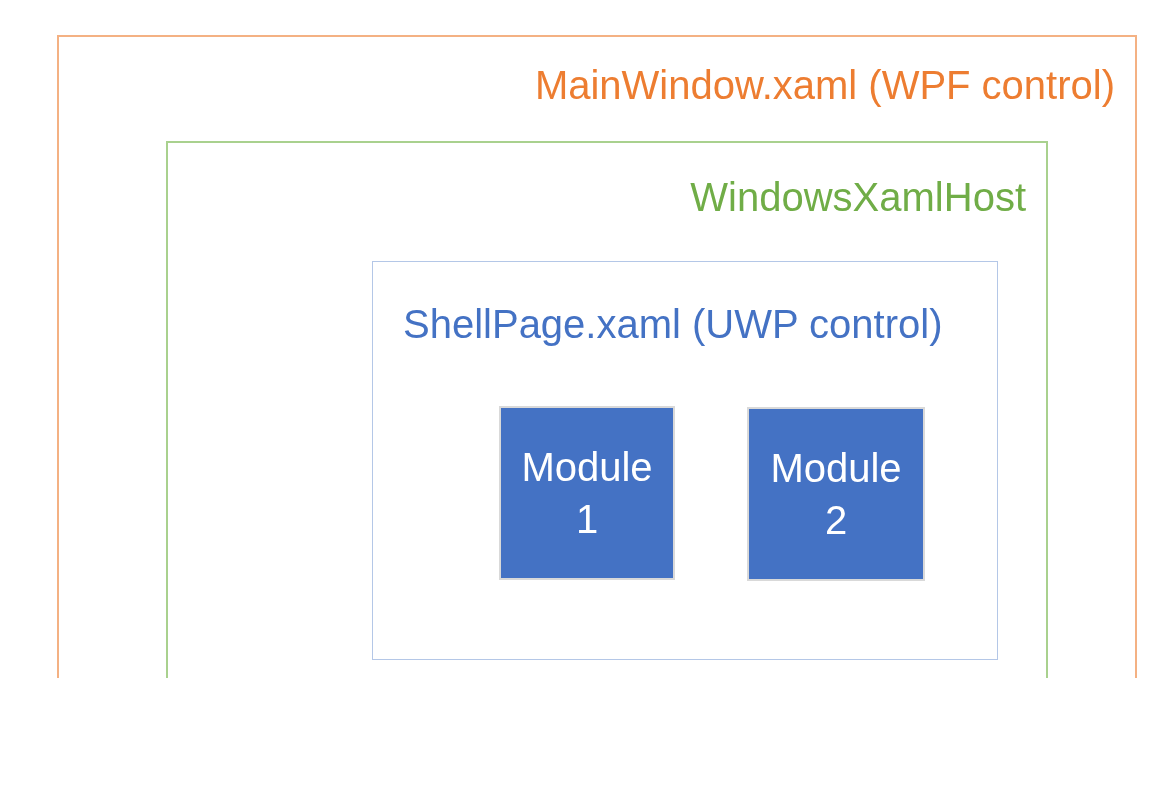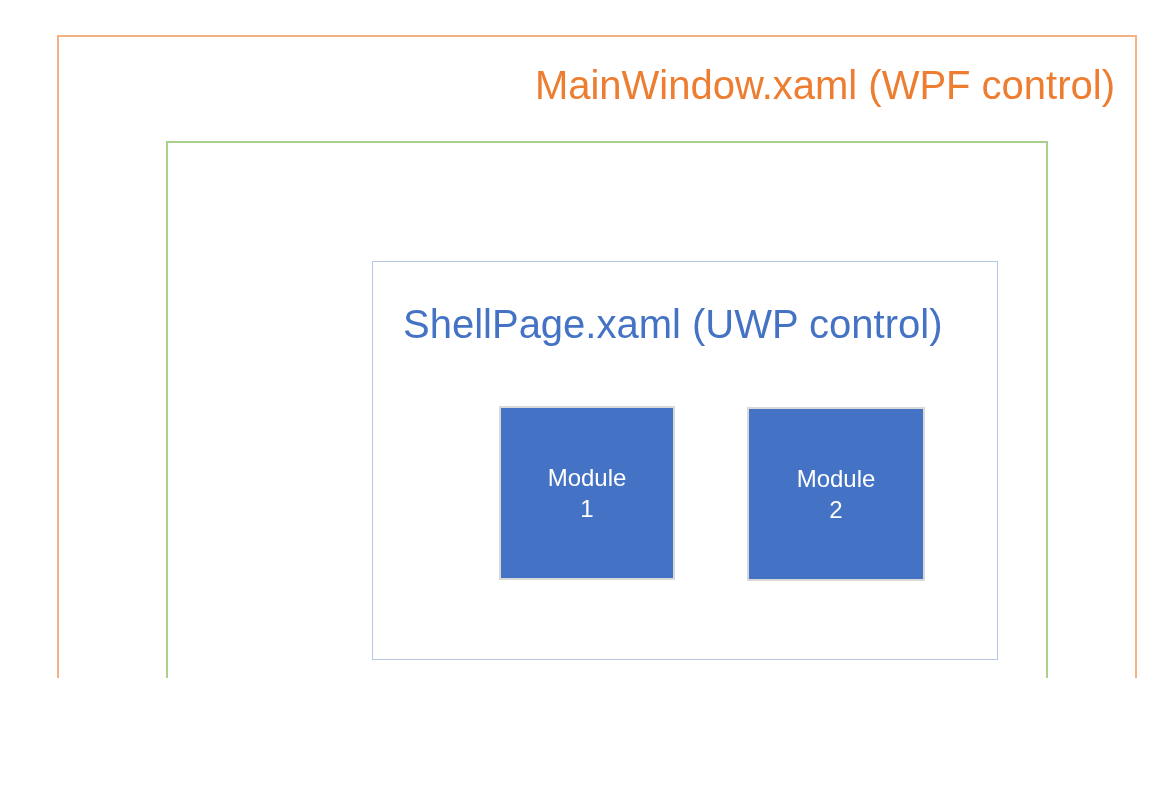--- a/index.html
+++ b/index.html
@@ -68,36 +68,37 @@
     box-sizing: border-box;
     width: 176px;
     height: 174px;
     background: var(--module-fill, #4472C4);
     border: 2px solid var(--module-border, #D9D9D9);
     display: flex;
     flex-direction: column;
     align-items: center;
     justify-content: center;
     color: var(--module-text, #ffffff);
-    font-size: 24px;
+    font-size: 40px;
     line-height: 1.3;
     text-align: center;
   }
   .module-1 { left: 126px; top: 144px; }
   .module-2 { left: 374px; top: 145px; width: 178px; }
   .module span { display: block; }
 </style>
 </head>
 <body>
 
 <div class="canvas">
   <div class="rect rect-main">
     <div class="frame-label label-main">MainWindow.xaml (WPF control)</div>
 
     <div class="rect rect-host">
+      <div class="frame-label label-host">WindowsXamlHost</div>
 
       <div class="rect rect-shell">
         <div class="frame-label label-shell">ShellPage.xaml (UWP control)</div>
 
         <div class="module module-1">
           <span>Module</span>
           <span>1</span>
         </div>
 
         <div class="module module-2">

